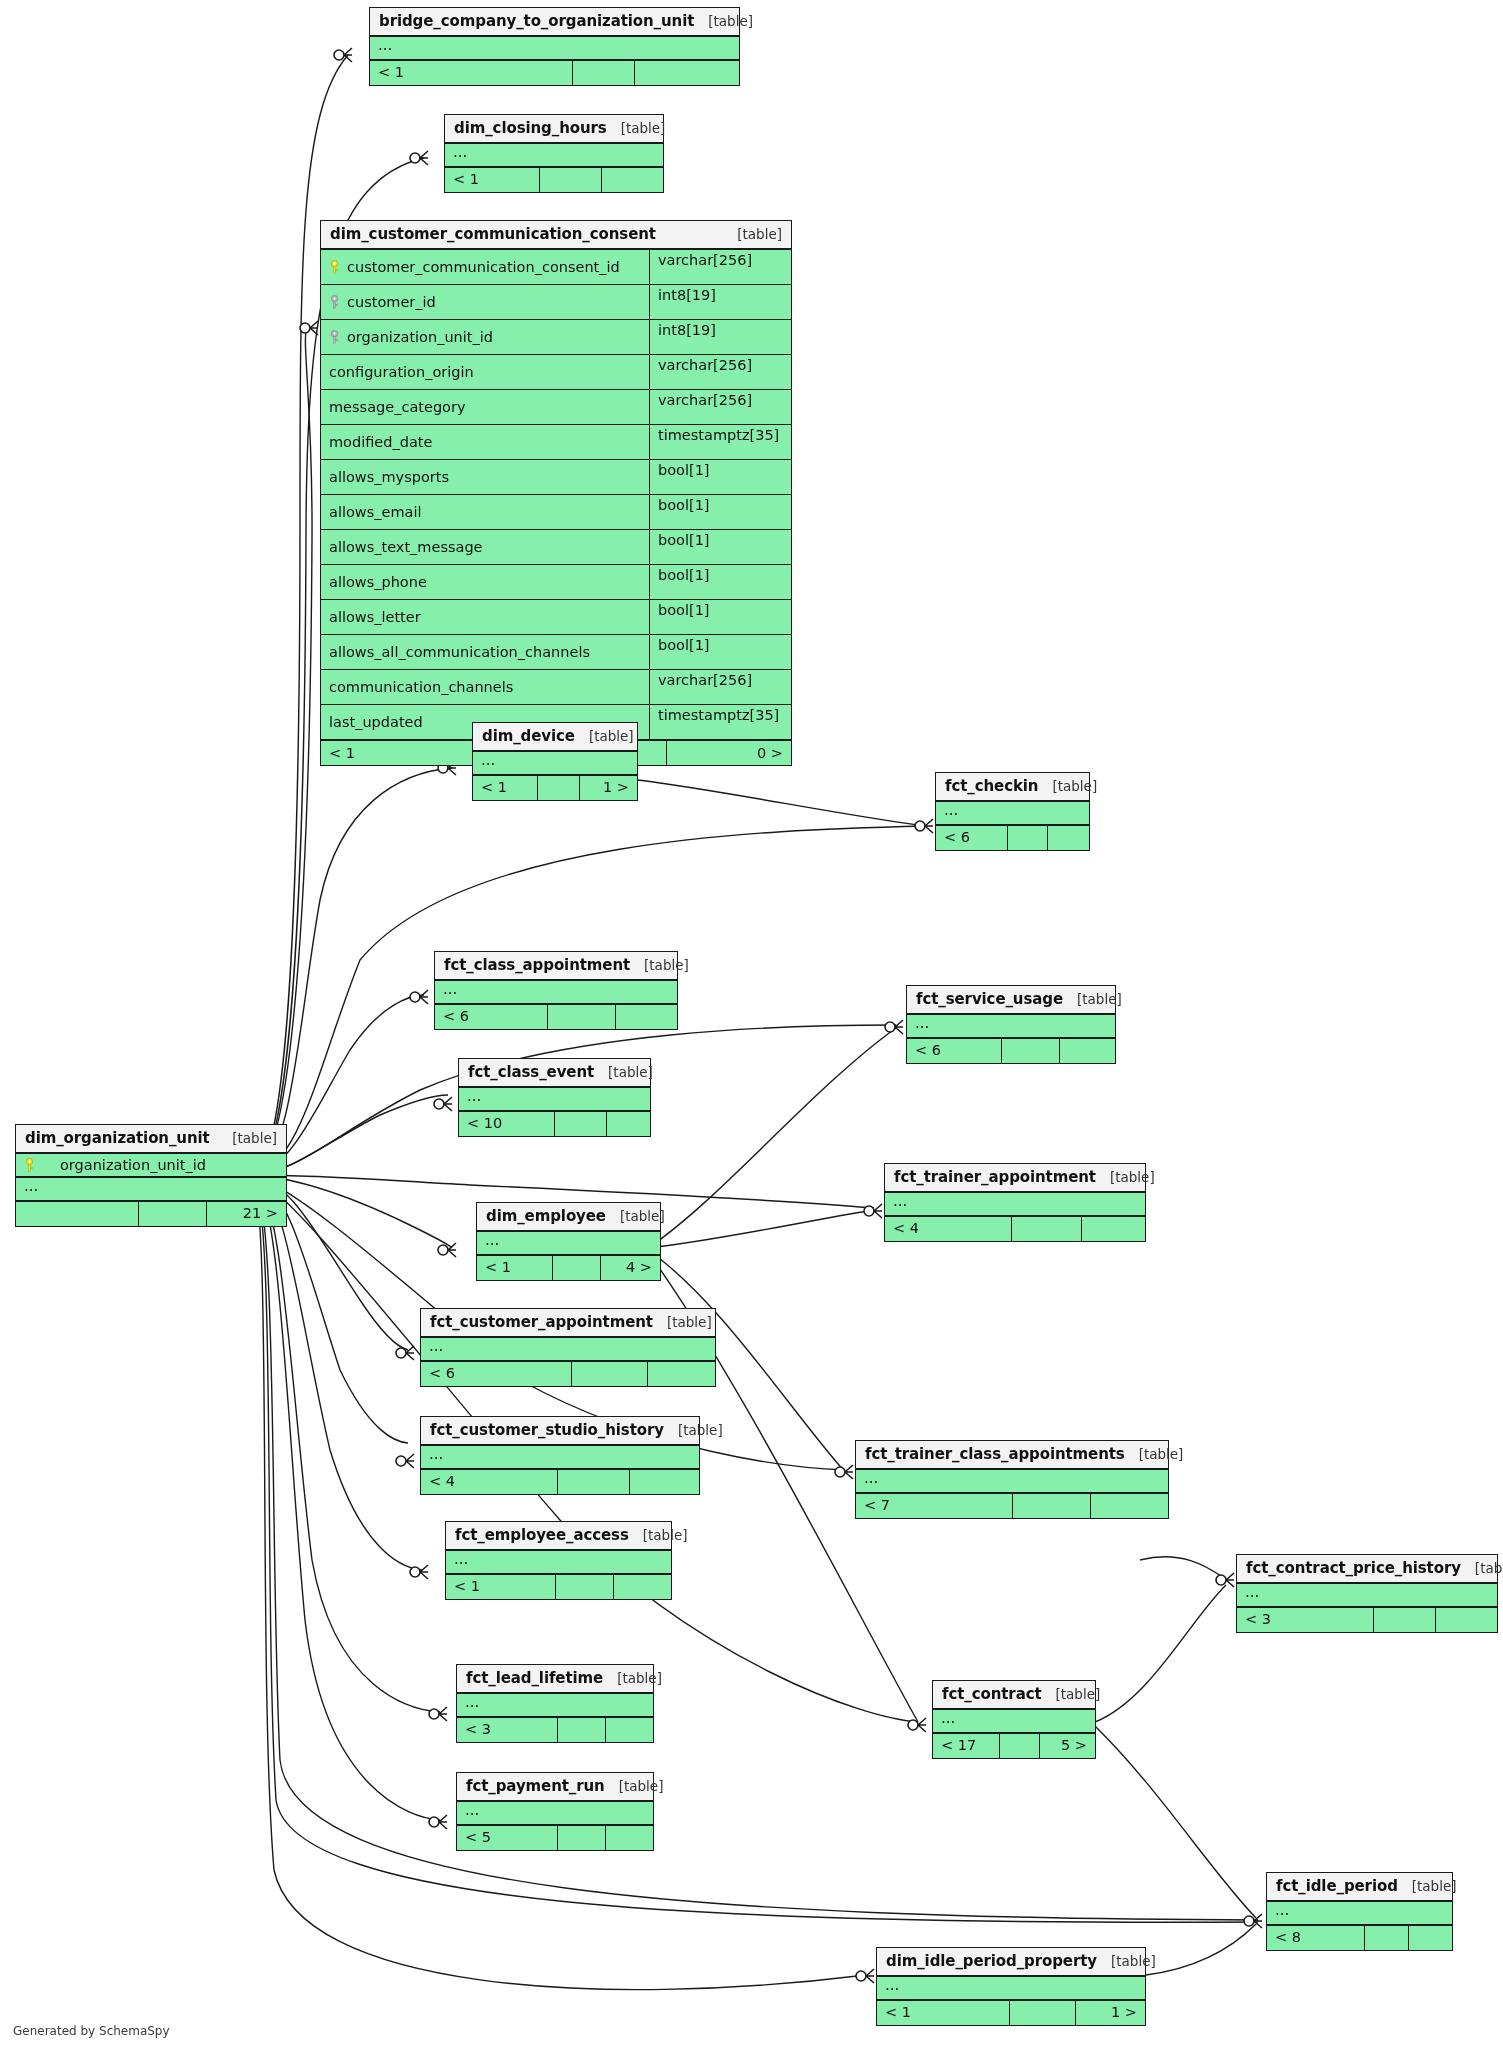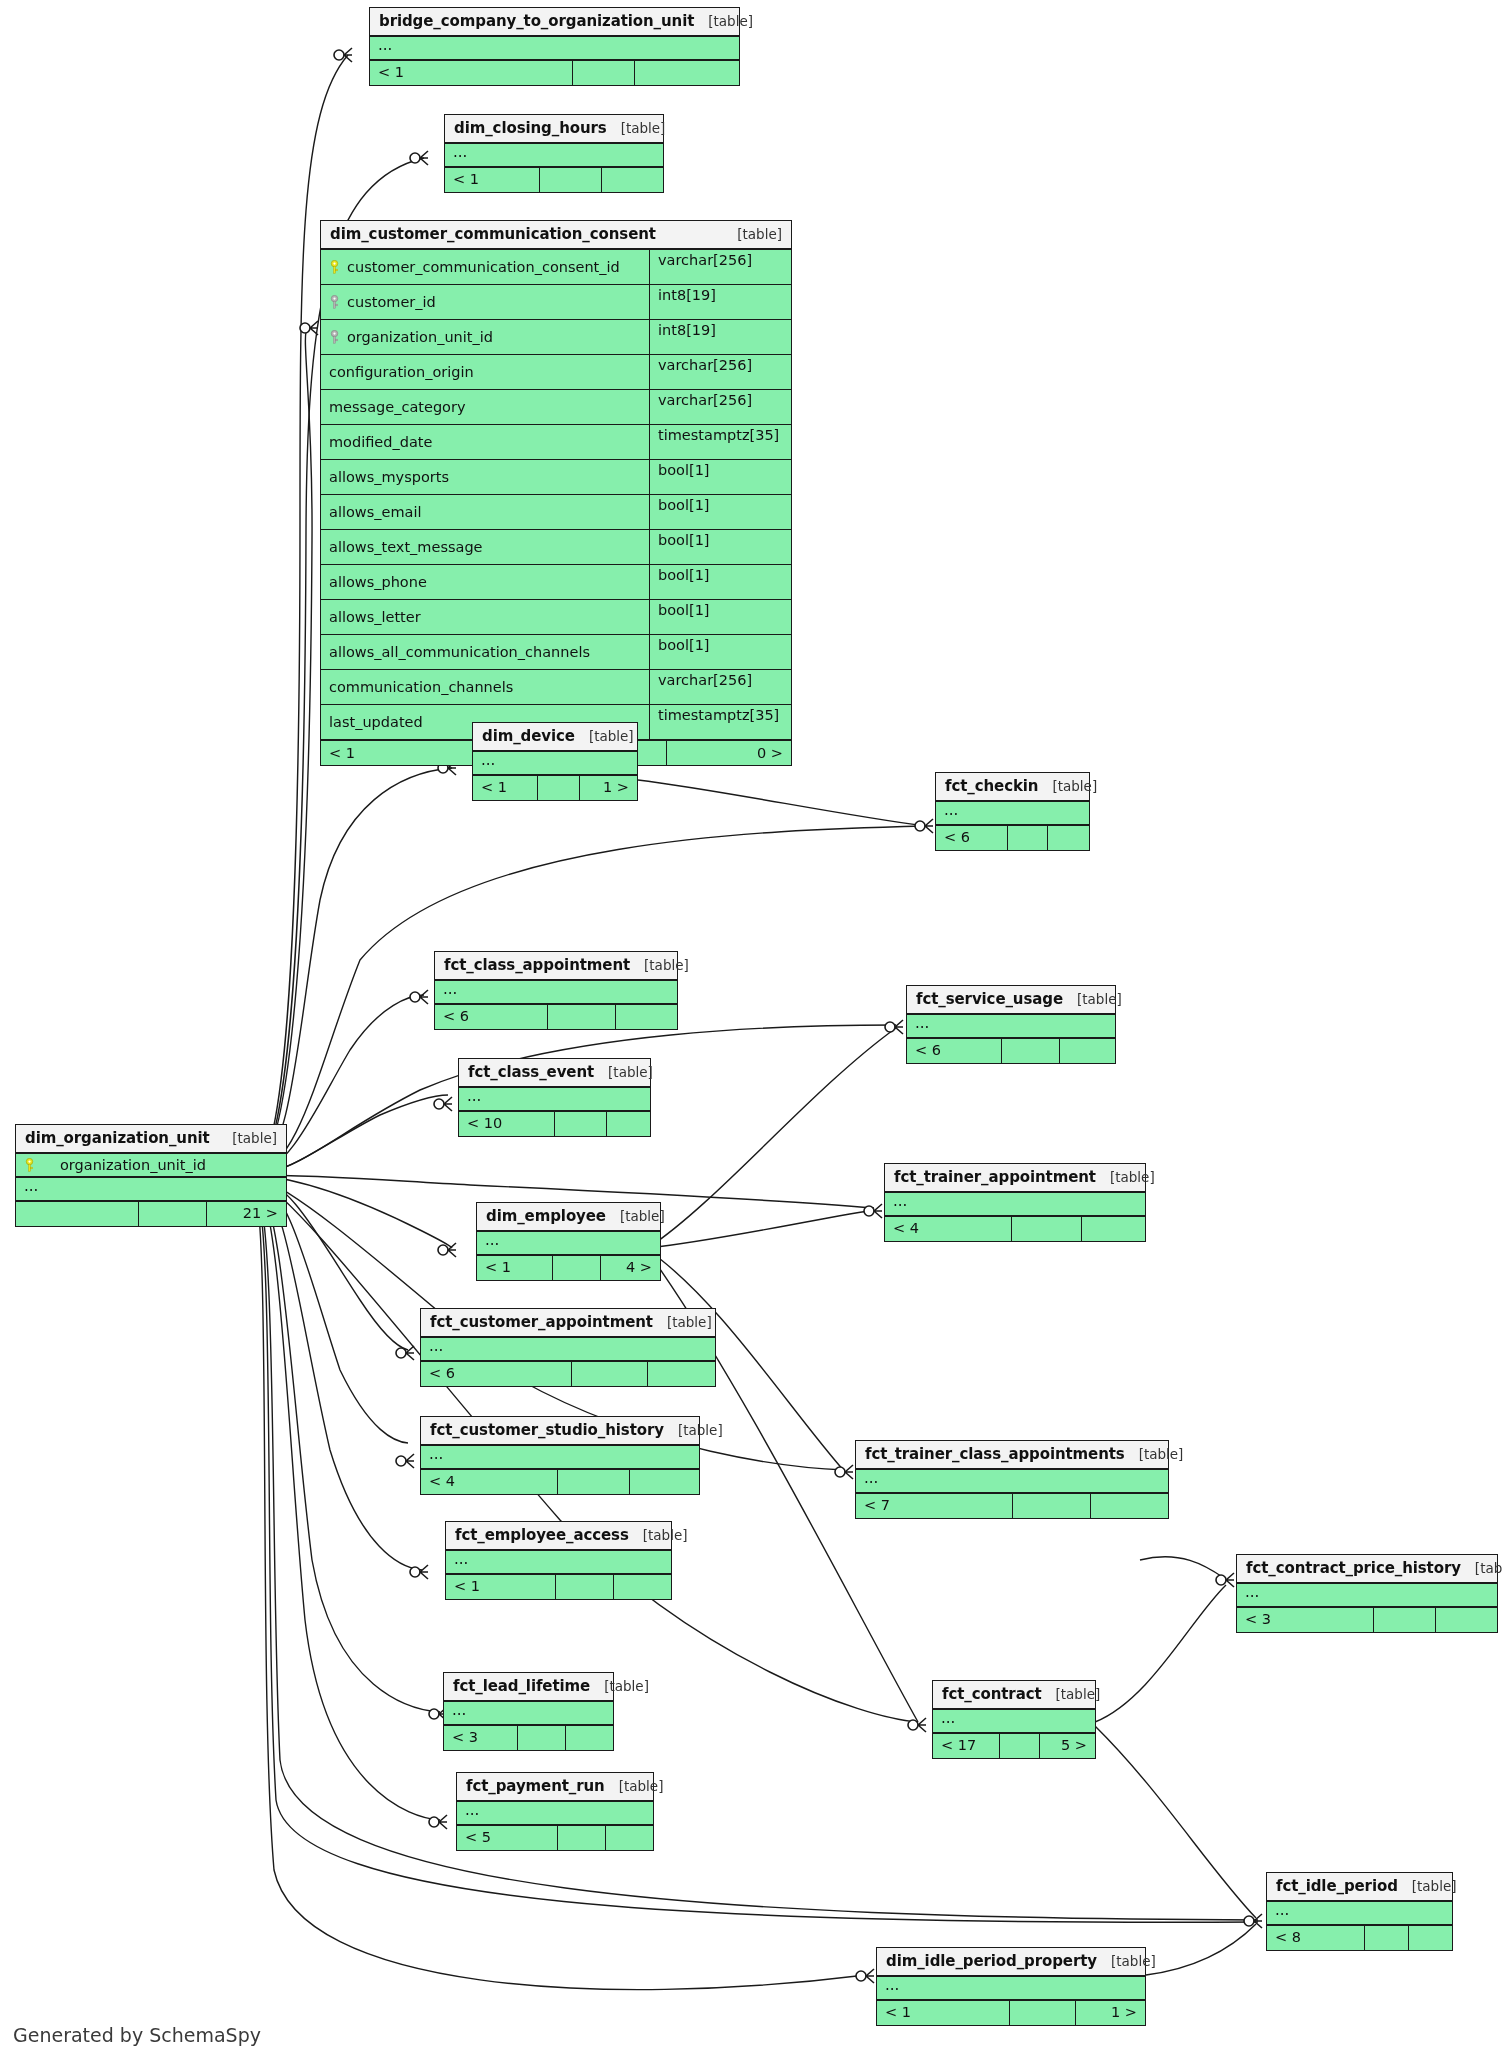--- a/index.html
+++ b/index.html
@@ -113,21 +113,21 @@
     margin-right: 7px;
     flex: 0 0 auto;
     position: relative;
   }
   .keyicon svg { display: block; }
 
   .footer-note {
     position: absolute;
     left: 13px;
     top: 2024px;
-    font-size: 19px;
+    font-size: 12px;
     color: #3a3a3a;
   }
 </style>
 </head>
 <body>
 
 <div id="canvas">
 
   <svg id="edges" viewBox="0 0 1503 2067" xmlns="http://www.w3.org/2000/svg">
     <defs>
@@ -560,21 +560,21 @@
       <span class="ttag">[table]</span>
     </div>
     <div class="tn-ellipsis">...</div>
     <div class="tn-foot">
       <div class="f-cell f-left">&lt; 3</div>
       <div class="f-cell f-mid" style="width:62px;"></div>
       <div class="f-cell f-right" style="width:62px;"></div>
     </div>
   </div>
 
-  <div class="table-node" style="left:443px; top:1664px; width:171px;margin-top:8px;">
+  <div class="table-node" style="left:456px; top:1664px; width:198px;">
     <div class="tn-title">
       <span class="tname">fct_lead_lifetime</span>
       <span class="ttag">[table]</span>
     </div>
     <div class="tn-ellipsis">...</div>
     <div class="tn-foot">
       <div class="f-cell f-left">&lt; 3</div>
       <div class="f-cell f-mid" style="width:48px;"></div>
       <div class="f-cell f-right" style="width:48px;"></div>
     </div>

